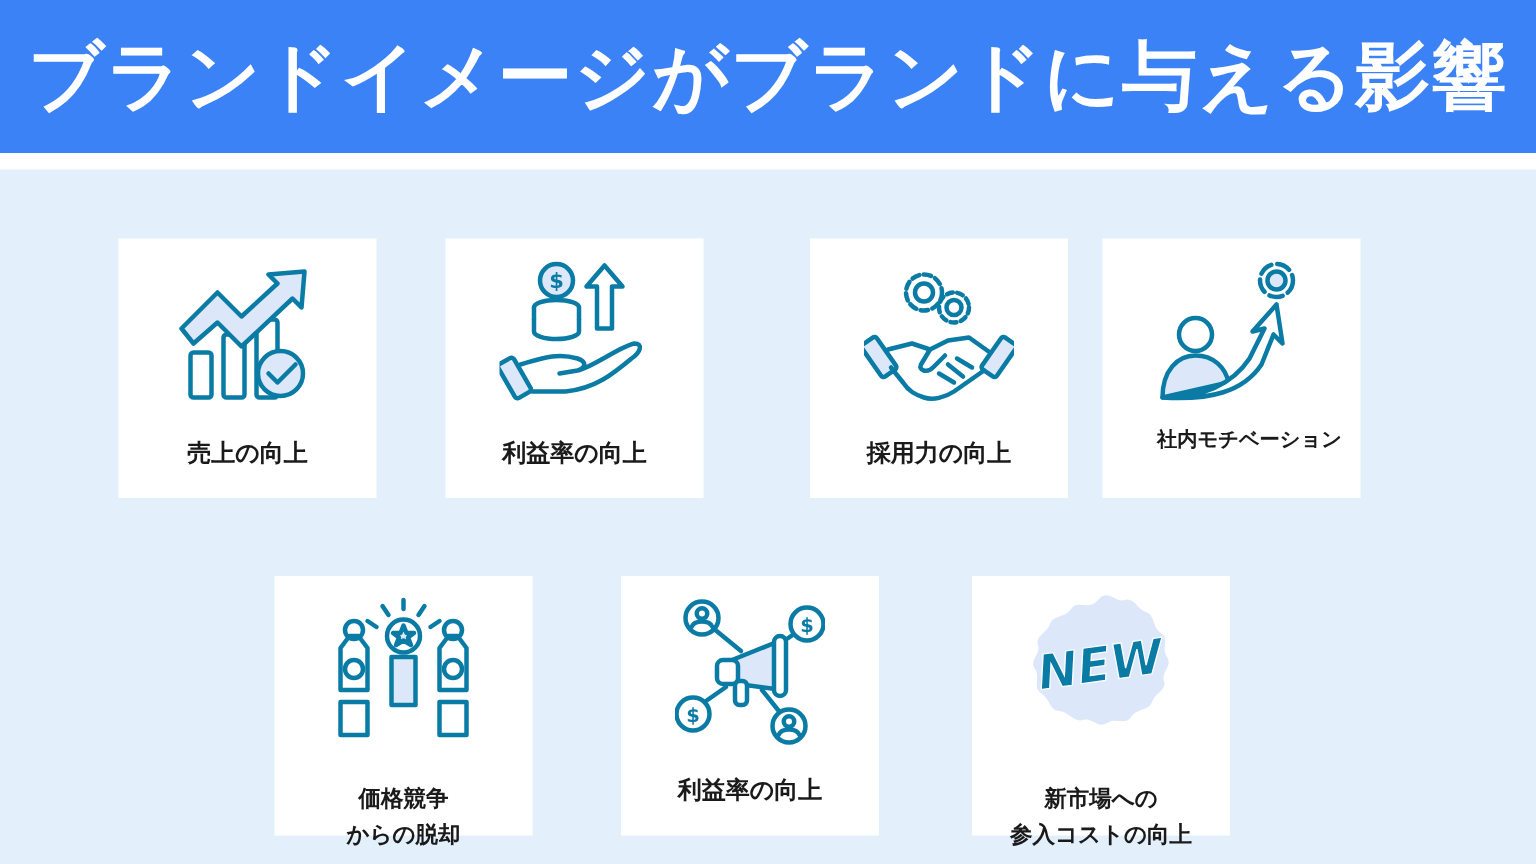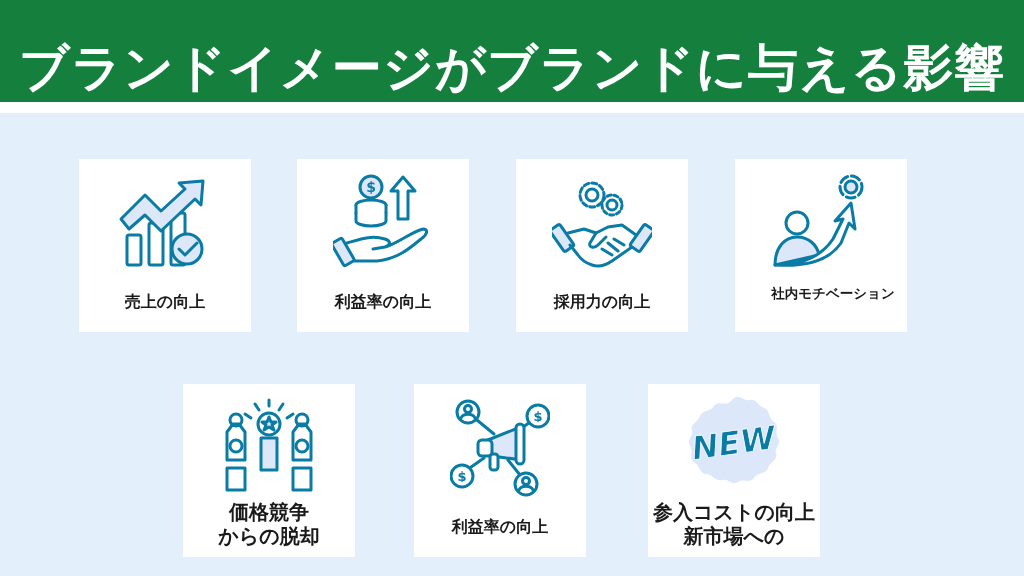--- a/index.html
+++ b/index.html
@@ -4,22 +4,22 @@
   <style>
     * { margin: 0; padding: 0; box-sizing: border-box; }
     html, body { width: 1024px; height: 576px; overflow: hidden; }
     body {
       background: #E3F0FC;
       font-family: "DejaVu Sans", "Liberation Sans", sans-serif;
       position: relative;
     }
     .header {
       position: absolute; left: 0; top: 0; width: 1024px; height: 102px;
-      background: #15803d;
-      display: flex; align-items: flex-end; justify-content: center;
+      background: #3b82f6;
+      display: flex; align-items: center; justify-content: center;
     }
     .header-title {
       color: #ffffff;
       font-size: 50px;
       font-weight: bold;
       letter-spacing: 1px;
       white-space: nowrap;
     }
     .white-strip {
       position: absolute; left: 0; top: 102px; width: 1024px; height: 11px;
@@ -34,21 +34,21 @@
     .card .icon {
       position: absolute; left: 36px; top: 14px; width: 100px; height: 100px;
     }
     .card .label {
       position: absolute; left: 0; width: 100%;
       text-align: center; color: #1a1a1a;
       font-weight: bold; font-size: 16px; line-height: 22px;
     }
     .card .label.one { top: 132px; }
     .card .label.two { top: 124px; font-size: 13.5px; line-height: 20px; padding-left: 24px; }
-    .card .label.two-b { top: 116px; font-size: 20px; line-height: 24px; }
+    .card .label.two-b { top: 136px; font-size: 15px; line-height: 24px; }
     svg .s { fill: none; stroke: #0A7BA4; stroke-width: 3; stroke-linejoin: round; stroke-linecap: round; }
     svg .f { fill: #DCE8FA; stroke: #0A7BA4; stroke-width: 3; stroke-linejoin: round; stroke-linecap: round; }
     svg .fw { fill: #ffffff; stroke: #0A7BA4; stroke-width: 3; stroke-linejoin: round; stroke-linecap: round; }
   </style>
 </head>
 <body>
 
 <div class="header">
   <h1 class="header-title">ブランドイメージがブランドに与える影響</h1>
 </div>
@@ -73,21 +73,21 @@
     <ellipse class="fw" cx="38" cy="32" rx="15" ry="5"></ellipse>
     <path class="fw" d="M23,32 v8 a15,5 0 0 0 30,0 v-8"></path>
     <path class="fw" d="M23,40 v8 a15,5 0 0 0 30,0 v-8"></path>
     <polygon class="fw" points="70,4 58,18 65,18 65,46 75,46 75,18 82,18"></polygon>
     <path class="s" d="M14,70 C28,66 38,62 52,66 C58,68 58,72 52,74 L40,76 M52,74 C62,72 80,58 90,56 C96,56 94,62 88,66 C76,76 64,86 44,88 L22,88"></path>
     <rect class="f" x="4" y="66" width="12" height="26" rx="2" transform="rotate(-30 10 79)"></rect>
   </svg>
   <div class="label one">利益率の向上</div>
 </div>
 
-<div class="card" style="left:516px; top:159px;padding-left:11px;">
+<div class="card" style="left:540px; top:159px;padding-left:11px;">
   <svg class="icon" viewBox="0 0 100 100">
     <g>
       <circle class="s" cx="40" cy="22" r="12" stroke-dasharray="5 3"></circle>
       <circle class="s" cx="40" cy="22" r="6"></circle>
       <circle class="s" cx="60" cy="32" r="10" stroke-dasharray="4 3"></circle>
       <circle class="s" cx="60" cy="32" r="5"></circle>
     </g>
     <rect class="f" x="4" y="52" width="12" height="26" rx="2" transform="rotate(-35 10 65)"></rect>
     <rect class="f" x="84" y="52" width="12" height="26" rx="2" transform="rotate(35 90 65)"></rect>
     <path class="s" d="M16,60 L32,56 L44,60 L56,54 L70,52 L84,62"></path>
@@ -159,16 +159,16 @@
   </svg>
   <div class="label one">利益率の向上</div>
 </div>
 
 <div class="card" style="left:648px; top:384px;">
   <svg class="icon" viewBox="0 0 100 100" style="left:20px; width:132px; top:6px; height:100px;">
     <path fill="#DCE8FA" d="M50,8 C56,4 60,12 66,10 C72,8 74,16 80,18 C86,20 84,28 90,32 C96,36 90,42 94,48 C98,54 90,58 92,64 C94,70 86,72 84,78 C82,84 74,82 70,88 C66,94 60,88 54,92 C48,96 44,88 38,90 C32,92 28,84 22,84 C16,84 16,76 10,72 C4,68 10,62 6,56 C2,50 10,46 8,40 C6,34 14,32 16,26 C18,20 26,22 30,16 C34,10 40,16 46,12 Z"></path>
     <text x="50" y="64" text-anchor="middle" font-size="32" font-style="italic" font-weight="bold" fill="#0A7BA4" stroke="#ffffff" stroke-width="0.8" transform="rotate(-8 50 56)" font-family="DejaVu Sans, sans-serif">NEW</text>
   </svg>
   <div class="label two-b">
+    <div>新市場への</div>
     <div>参入コストの向上</div>
-    <div>新市場への</div>
   </div>
 </div>
 
 </body></html>

